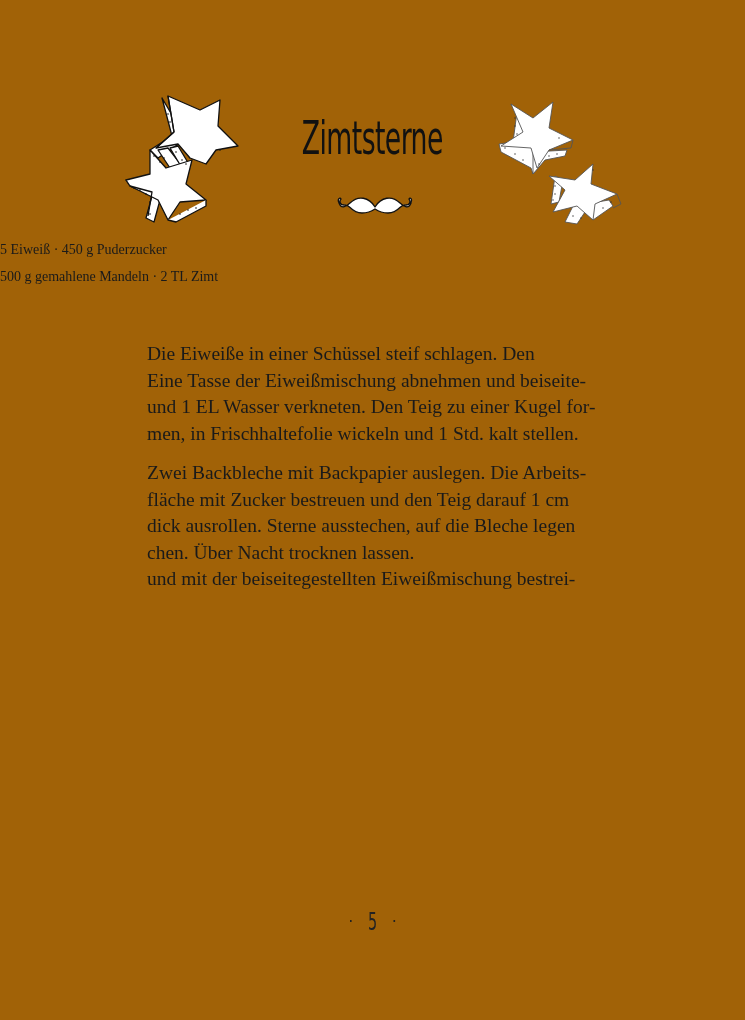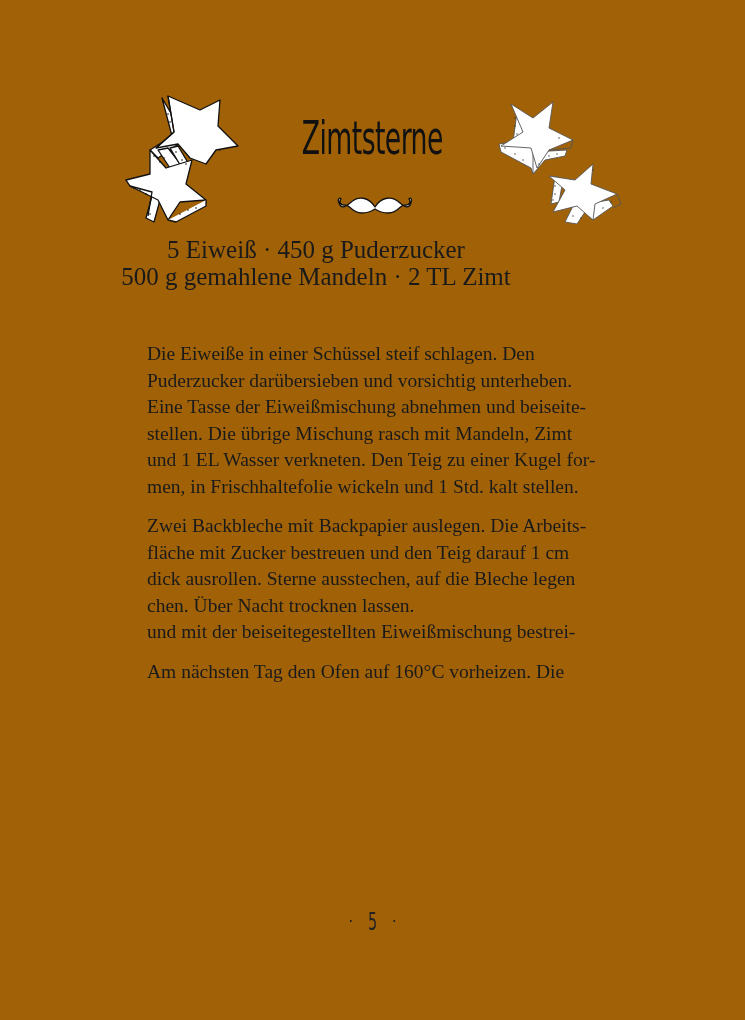--- a/index.html
+++ b/index.html
@@ -58,22 +58,22 @@
       left: 336px;
       top: 193px;
       width: 78px;
       height: 22px;
     }
     .ingredients {
       position: absolute;
       left: 0;
       width: 632px;
       top: 237px;
-      text-align: center;
-      font-size: 25px;
+      text-align: left;
+      font-size: 14px;
       line-height: 26.5px;
     }
     .ingredients div {
       margin: 0;
     }
     .body-text {
       position: absolute;
       left: 147px;
       width: 480px;
       top: 341px;
@@ -195,35 +195,32 @@
   </svg>
 
   <div class="ingredients">
     <div>5 Eiweiß · 450 g Puderzucker</div>
     <div>500 g gemahlene Mandeln · 2 TL Zimt</div>
   </div>
 
   <div class="body-text">
     <p>
       <span class="line">Die Eiweiße in einer Schüssel steif schlagen. Den</span>
-      <span class="line">Puderzucker darübersieben und vorsichtig unterheben.</span>
       <span class="line">Eine Tasse der Eiweißmischung abnehmen und beiseite-</span>
-      <span class="line">stellen. Die übrige Mischung rasch mit Mandeln, Zimt</span>
       <span class="line">und 1 EL Wasser verkneten. Den Teig zu einer Kugel for-</span>
       <span class="line">men, in Frischhaltefolie wickeln und 1 Std. kalt stellen.</span>
     </p>
     <p>
       <span class="line">Zwei Backbleche mit Backpapier auslegen. Die Arbeits-</span>
       <span class="line">fläche mit Zucker bestreuen und den Teig darauf 1 cm</span>
       <span class="line">dick ausrollen. Sterne ausstechen, auf die Bleche legen</span>
       <span class="line">chen. Über Nacht trocknen lassen.</span>
       <span class="line">und mit der beiseitegestellten Eiweißmischung bestrei-</span>
     </p>
     <p>
-      <span class="line">Am nächsten Tag den Ofen auf 160°C vorheizen. Die</span>
     </p>
   </div>
 
   <div class="page-number">
     <span class="dot">·</span>
     <span class="num">5</span>
     <span class="dot">·</span>
   </div>
 
 </div>

